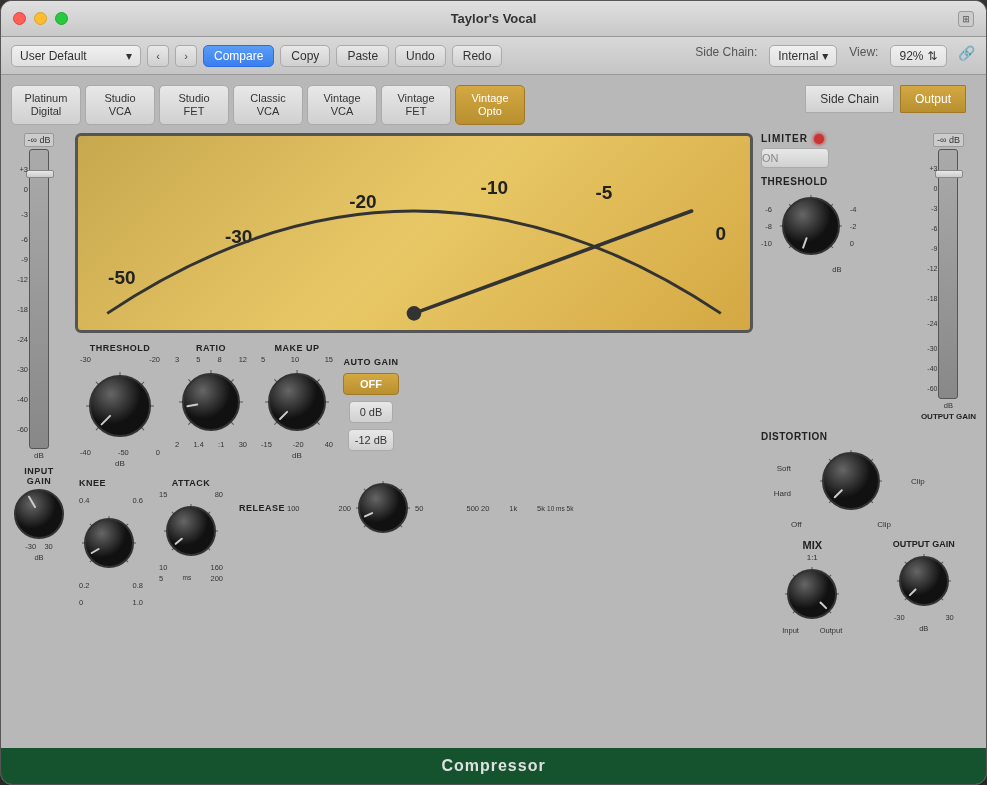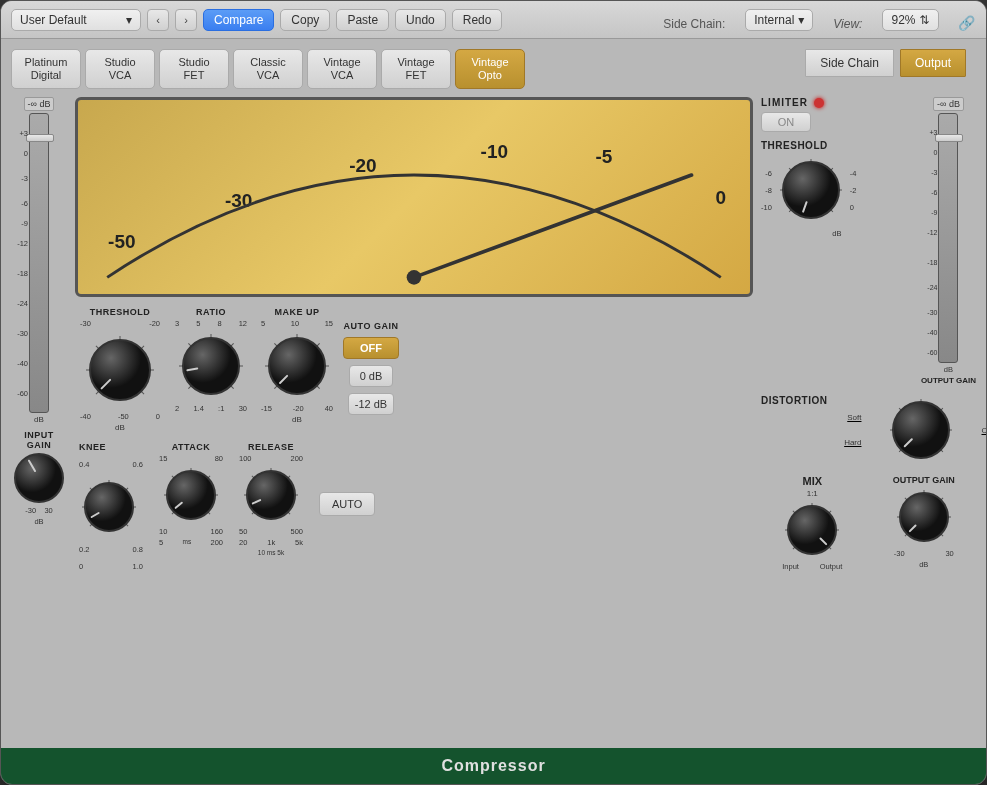--- a/index.html
+++ b/index.html
@@ -89,33 +89,33 @@
       padding: 3px 10px;
       font-size: 12px; color: #333;
       cursor: pointer;
     }
     .toolbar-btn.active {
       background: linear-gradient(to bottom, #5b9cf6, #3a7ef0);
       color: white; border-color: #2a6ee0;
     }
     .toolbar-right {
       margin-left: auto;
-      display: flex; align-items: flex-end; gap: 20px;
+      display: flex; align-items: flex-start; gap: 12px;
     }
     .side-chain-label { font-size: 12px; color: #555; }
     .side-chain-dropdown {
       background: linear-gradient(to bottom, #f0f0f0, #e0e0e0);
       border: 1px solid #aaa;
       border-radius: 5px;
       padding: 3px 8px;
       font-size: 12px; color: #333;
       display: flex; align-items: center; gap: 4px;
       cursor: pointer;
     }
-    .view-label { font-size: 12px; color: #555; font-style: italic; }
+    .view-label { font-size: 12px; color: #555; }
     .view-dropdown {
       background: linear-gradient(to bottom, #f0f0f0, #e0e0e0);
       border: 1px solid #aaa;
       border-radius: 5px;
       padding: 3px 8px;
       font-size: 12px; color: #333;
       display: flex; align-items: center; gap: 4px;
       cursor: pointer;
     }
     .link-icon { font-size: 14px; color: #555; cursor: pointer; }
@@ -188,20 +188,31 @@
       font-weight: bold;
       color: #e0e0e0;
       letter-spacing: 1px;
     }
   </style>
 </head>
 <body>
 
 <div class="window">
 
+  <div class="title-bar">
+    <div class="traffic-lights">
+      <div class="traffic-light tl-red"></div>
+      <div class="traffic-light tl-yellow"></div>
+      <div class="traffic-light tl-green"></div>
+    </div>
+    <div class="title-bar-title">Taylor's Vocal</div>
+    <div class="title-bar-right">
+      <div class="expand-btn">⊞</div>
+    </div>
+  </div>
 
   <div class="toolbar">
     <div class="preset-dropdown">
       <span>User Default</span>
       <span style="margin-left:auto">▾</span>
     </div>
     <div class="nav-btn">‹</div>
     <div class="nav-btn">›</div>
     <div class="toolbar-btn active">Compare</div>
     <div class="toolbar-btn">Copy</div>
@@ -480,21 +491,21 @@
               <span>10</span>
                 <span>160</span>
             </div>
             <div style="font-size:7.5px;color:#333;display:flex;justify-content:space-between;width:64px;">
               <span>5</span>
                 <span style="font-size:6.5px;">ms</span>
                 <span>200</span>
             </div>
           </div>
 
-          <div style="display:flex;flex-direction:column;align-items:center;gap:2px;">
+          <div style="display:flex;align-items:center;gap:2px;">
             <div style="font-size:9px;font-weight:bold;color:#222;letter-spacing:0.5px;">RELEASE</div>
             <div style="font-size:7.5px;color:#333;display:flex;justify-content:space-between;width:64px;">
               <span>100</span>
                 <span>200</span>
             </div>
             <svg width="60" height="60" viewBox="0 0 60 60">
               <defs>
                 <radialGradient id="kg7" cx="35%" cy="30%">
                   <stop offset="0%" stop-color="#666"></stop>
                   <stop offset="100%" stop-color="#111"></stop>
@@ -517,36 +528,33 @@
                 <span>500</span>
             </div>
             <div style="font-size:7.5px;color:#333;display:flex;justify-content:space-between;width:64px;">
               <span>20</span>
                 <span>1k</span>
                 <span>5k</span>
             </div>
             <div style="font-size:6.5px;color:#333;">10 ms 5k</div>
           </div>
 
-          <div style="padding-top:50px;">
-            <div style="background:linear-gradient(to bottom,#e8e8e8,#d0d0d0);border:1px solid #aaa;border-radius:4px;padding:5px 12px;font-size:11px;color:#333;cursor:pointer;">AUTO</div>
-          </div>
         </div>
       </div>
 
       <div style="width:215px;display:flex;flex-direction:column;gap:6px;">
 
         <div style="display:flex;gap:8px;align-items:flex-start;">
 
           <div style="flex:1;display:flex;flex-direction:column;gap:4px;">
             <div style="display:flex;align-items:center;gap:6px;">
               <span style="font-size:10px;font-weight:bold;color:#222;letter-spacing:1px;">LIMITER</span>
               <div style="width:10px;height:10px;border-radius:50%;background:#cc3333;box-shadow:0 0 4px #cc0000;"></div>
             </div>
-            <div style="background:linear-gradient(to bottom,#e8e8e8,#d0d0d0);border:1px solid #aaa;border-radius:4px;padding:3px 0;font-size:11px;color:#888;cursor:pointer;text-align:center;width:50px;">ON</div>
+            <div style="background:linear-gradient(to bottom,#e8e8e8,#d0d0d0);border:1px solid #aaa;border-radius:4px;padding:3px 0;font-size:11px;color:#888;cursor:pointer;text-align:left;width:68px;">ON</div>
 
             <div style="font-size:10px;font-weight:bold;color:#222;letter-spacing:0.5px;margin-top:4px;">THRESHOLD</div>
             <div style="display:flex;align-items:center;gap:4px;">
               <div style="font-size:7.5px;color:#333;display:flex;flex-direction:column;gap:8px;text-align:right;">
                 <span>-6</span>
                   <span>-8</span>
                   <span>-10</span>
               </div>
               <svg width="70" height="70" viewBox="0 0 70 70">
                 <defs>
@@ -590,23 +598,23 @@
               <div style="position:absolute;right:100%;margin-right:2px;top:170px;font-size:7px;color:#333;">-24</div>
               <div style="position:absolute;right:100%;margin-right:2px;top:195px;font-size:7px;color:#333;">-30</div>
               <div style="position:absolute;right:100%;margin-right:2px;top:215px;font-size:7px;color:#333;">-40</div>
               <div style="position:absolute;right:100%;margin-right:2px;top:235px;font-size:7px;color:#333;">-60</div>
             </div>
             <div style="font-size:7.5px;color:#333;">dB</div>
             <div style="font-size:8px;font-weight:bold;color:#222;text-align:center;">OUTPUT GAIN</div>
           </div>
         </div>
 
-        <div style="display:flex;flex-direction:row;align-items:flex-start;gap:4px;padding:4px 0;">
+        <div style="display:flex;flex-direction:column;align-items:flex-start;gap:4px;padding:4px 0;">
           <div style="font-size:10px;font-weight:bold;color:#222;letter-spacing:0.5px;">DISTORTION</div>
-          <div style="display:flex;align-items:center;gap:20px;text-decoration:underline;">
+          <div style="display:flex;align-items:center;gap:20px;">
             <div style="font-size:8px;color:#333;width:30px;text-align:right;">
               <div>Soft</div>
               <div style="margin-top:16px;">Hard</div>
             </div>
             <svg width="80" height="70" viewBox="0 0 80 70">
               <defs>
                 <radialGradient id="kg9" cx="35%" cy="30%">
                   <stop offset="0%" stop-color="#666"></stop>
                   <stop offset="100%" stop-color="#111"></stop>
                 </radialGradient>

